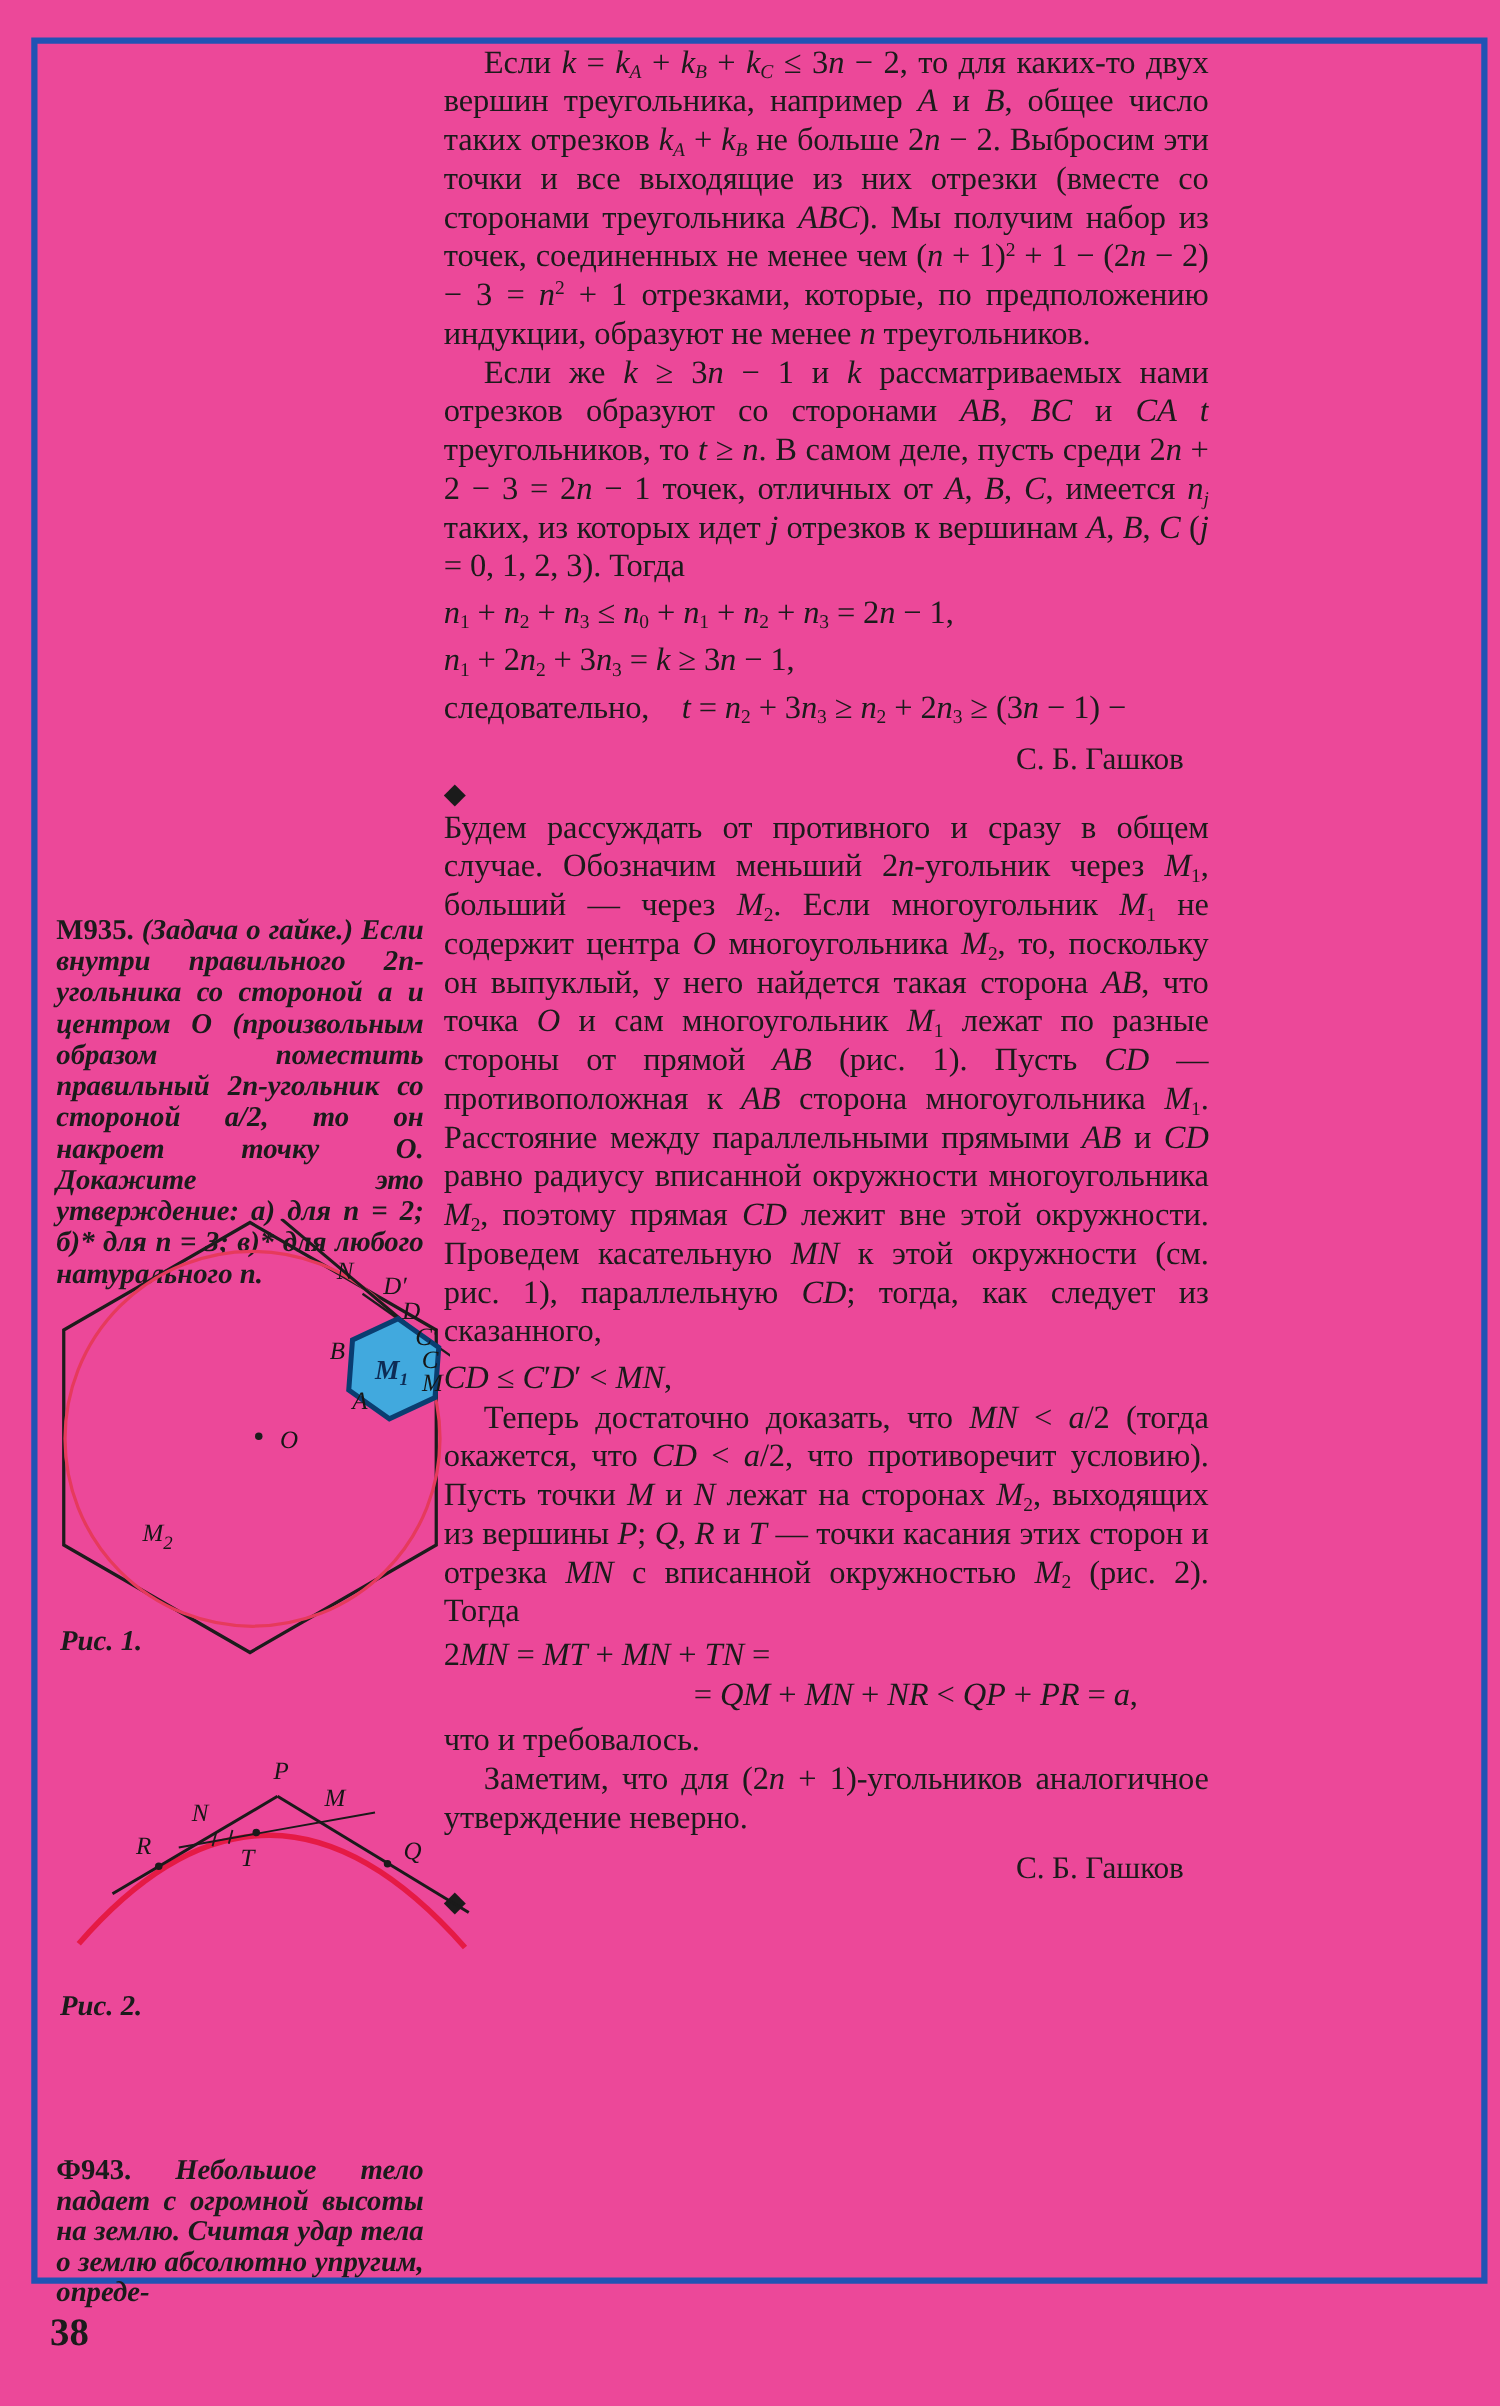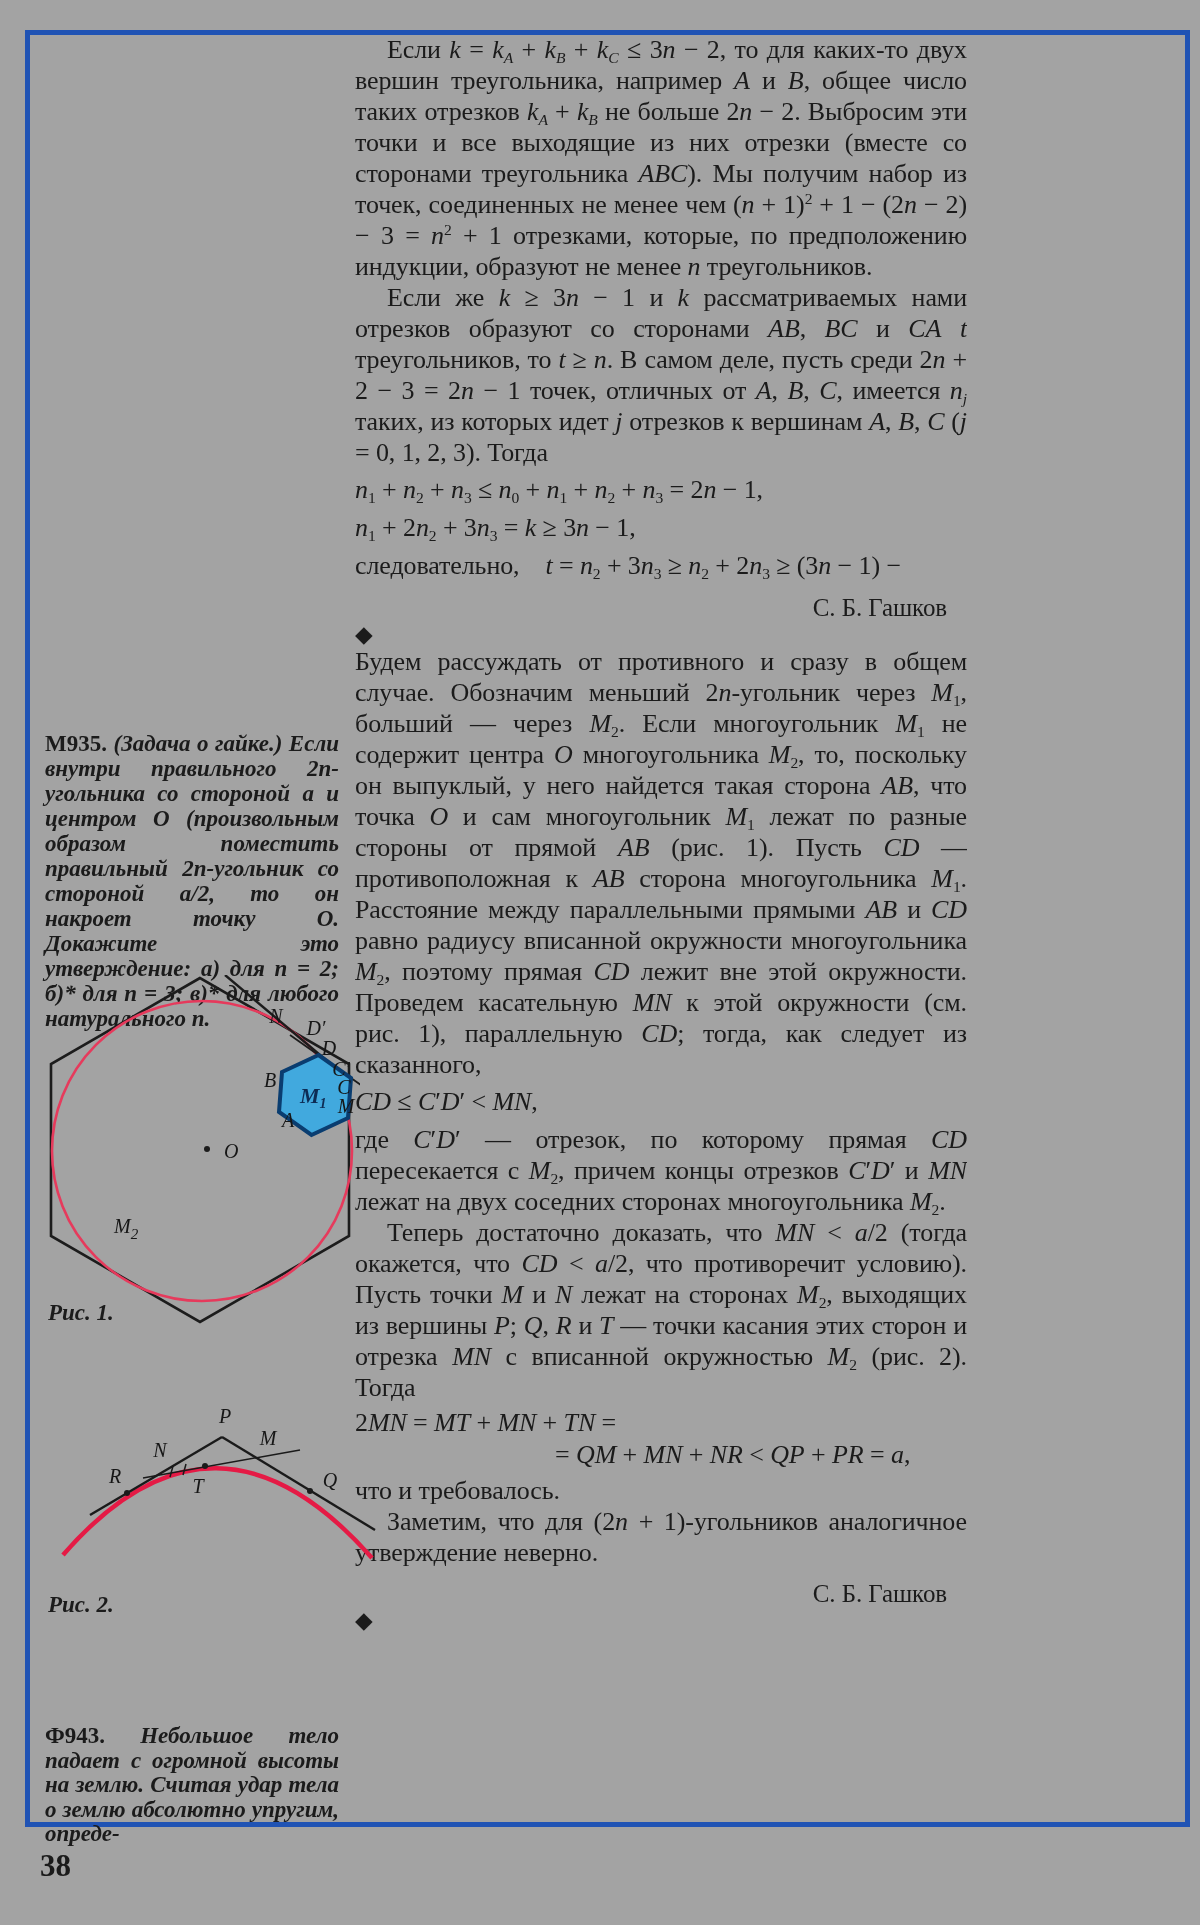--- a/index.html
+++ b/index.html
@@ -1,18 +1,18 @@
 <!DOCTYPE html>
 <html><head>
 <meta charset="utf-8">
 <style>
   html,body{margin:0;padding:0;background:#d9d5c8;}
   .page{
     position:relative; width:1200px; height:1925px;
-    background:#a3a3a3;
+    background:#ec4899;
     font-family:"Liberation Serif","DejaVu Serif",serif;
     color:#1b1b1b; overflow:hidden;
   }
   .frame{
     position:absolute; left:25px; top:30px; width:1165px; height:1797px;
     border:5px solid #2053b4; box-sizing:border-box;
   }
   
   .rcol{
     position:absolute; left:355px; top:34px; width:612px; height:1788px;
@@ -71,21 +71,20 @@
     <p class="indent">Если <i>k</i> = <i>k</i><sub><i>A</i></sub> + <i>k</i><sub><i>B</i></sub> + <i>k</i><sub><i>C</i></sub> ≤ 3<i>n</i> − 2, то для каких-то двух вершин треугольника, например <i>A</i> и <i>B</i>, общее число таких отрезков <i>k</i><sub><i>A</i></sub> + <i>k</i><sub><i>B</i></sub> не больше 2<i>n</i> − 2. Выбросим эти точки и все выходящие из них отрезки (вместе со сторонами треугольника <i>ABC</i>). Мы получим набор из точек, соединенных не менее чем (<i>n</i> + 1)<sup>2</sup> + 1 − (2<i>n</i> − 2) − 3 = <i>n</i><sup>2</sup> + 1 отрезками, которые, по предположению индукции, образуют не менее <i>n</i> треугольников.</p>
     <p class="indent">Если же <i>k</i> ≥ 3<i>n</i> − 1 и <i>k</i> рассматриваемых нами отрезков образуют со сторонами <i>AB</i>, <i>BC</i> и <i>CA</i> <i>t</i> треугольников, то <i>t</i> ≥ <i>n</i>. В самом деле, пусть среди 2<i>n</i> + 2 − 3 = 2<i>n</i> − 1 точек, отличных от <i>A</i>, <i>B</i>, <i>C</i>, имеется <i>n</i><sub><i>j</i></sub> таких, из которых идет <i>j</i> отрезков к вершинам <i>A</i>, <i>B</i>, <i>C</i> (<i>j</i> = 0, 1, 2, 3). Тогда</p>
     <p class="formula"><i>n</i><sub>1</sub> + <i>n</i><sub>2</sub> + <i>n</i><sub>3</sub> ≤ <i>n</i><sub>0</sub> + <i>n</i><sub>1</sub> + <i>n</i><sub>2</sub> + <i>n</i><sub>3</sub> = 2<i>n</i> − 1,</p>
     <p class="formula"><i>n</i><sub>1</sub> + 2<i>n</i><sub>2</sub> + 3<i>n</i><sub>3</sub> = <i>k</i> ≥ 3<i>n</i> − 1,</p>
     <p class="formula-left" style="margin-top:6px;">следовательно, <i>t</i> = <i>n</i><sub>2</sub> + 3<i>n</i><sub>3</sub> ≥ <i>n</i><sub>2</sub> + 2<i>n</i><sub>3</sub> ≥ (3<i>n</i> − 1) −</p>
     <p class="signature">С. Б. Гашков</p>
     <p class="sep">◆</p>
 
     <p>Будем рассуждать от противного и сразу в общем случае. Обозначим меньший 2<i>n</i>-угольник через <i>M</i><sub>1</sub>, больший — через <i>M</i><sub>2</sub>. Если многоугольник <i>M</i><sub>1</sub> не содержит центра <i>O</i> многоугольника <i>M</i><sub>2</sub>, то, поскольку он выпуклый, у него найдется такая сторона <i>AB</i>, что точка <i>O</i> и сам многоугольник <i>M</i><sub>1</sub> лежат по разные стороны от прямой <i>AB</i> (рис. 1). Пусть <i>CD</i> — противоположная к <i>AB</i> сторона многоугольника <i>M</i><sub>1</sub>. Расстояние между параллельными прямыми <i>AB</i> и <i>CD</i> равно радиусу вписанной окружности многоугольника <i>M</i><sub>2</sub>, поэтому прямая <i>CD</i> лежит вне этой окружности. Проведем касательную <i>MN</i> к этой окружности (см. рис. 1), параллельную <i>CD</i>; тогда, как следует из сказанного,</p>
     <p class="formula"><i>CD</i> ≤ <i>C</i>′<i>D</i>′ &lt; <i>MN</i>,</p>
-    <p style="margin-top:6px;">где <i>C</i>′<i>D</i>′ — отрезок, по которому прямая <i>CD</i> пересекается с <i>M</i><sub>2</sub>, причем концы отрезков <i>C</i>′<i>D</i>′ и <i>MN</i> лежат на двух соседних сторонах многоугольника <i>M</i><sub>2</sub>.</p>
     <p class="indent">Теперь достаточно доказать, что <i>MN</i> &lt; <i>a</i>/2 (тогда окажется, что <i>CD</i> &lt; <i>a</i>/2, что противоречит условию). Пусть точки <i>M</i> и <i>N</i> лежат на сторонах <i>M</i><sub>2</sub>, выходящих из вершины <i>P</i>; <i>Q</i>, <i>R</i> и <i>T</i> — точки касания этих сторон и отрезка <i>MN</i> с вписанной окружностью <i>M</i><sub>2</sub> (рис. 2). Тогда</p>
     <p class="formula-left" style="margin-top:4px;">2<i>MN</i> = <i>MT</i> + <i>MN</i> + <i>TN</i> =</p>
     <p class="formula-shift">= <i>QM</i> + <i>MN</i> + <i>NR</i> &lt; <i>QP</i> + <i>PR</i> = <i>a</i>,</p>
     <p style="margin-top:4px;">что и требовалось.</p>
     <p class="indent">Заметим, что для (2<i>n</i> + 1)-угольников аналогичное утверждение неверно.</p>
     <p class="signature">С. Б. Гашков</p>
     <p class="sep sep2">◆</p>
   </div>
 
   <div class="problem m935">

